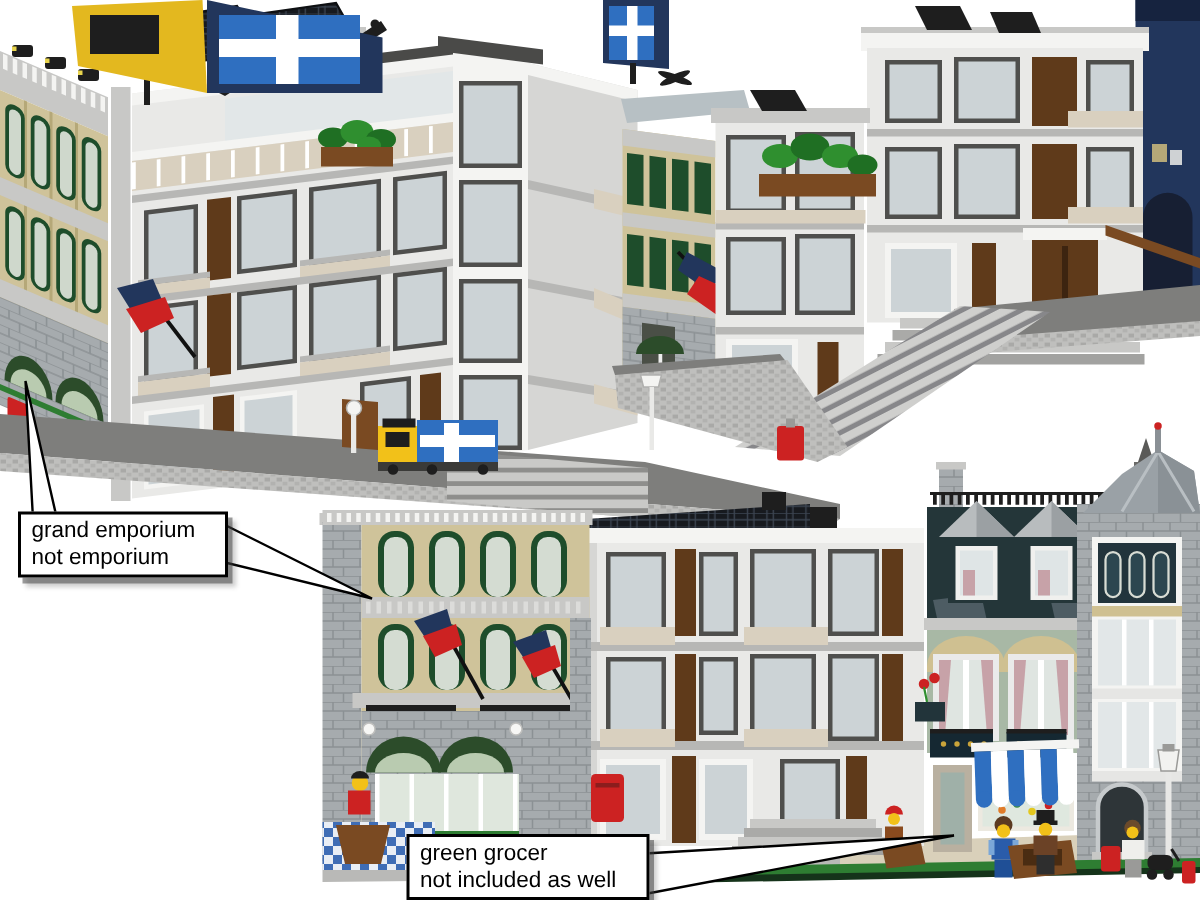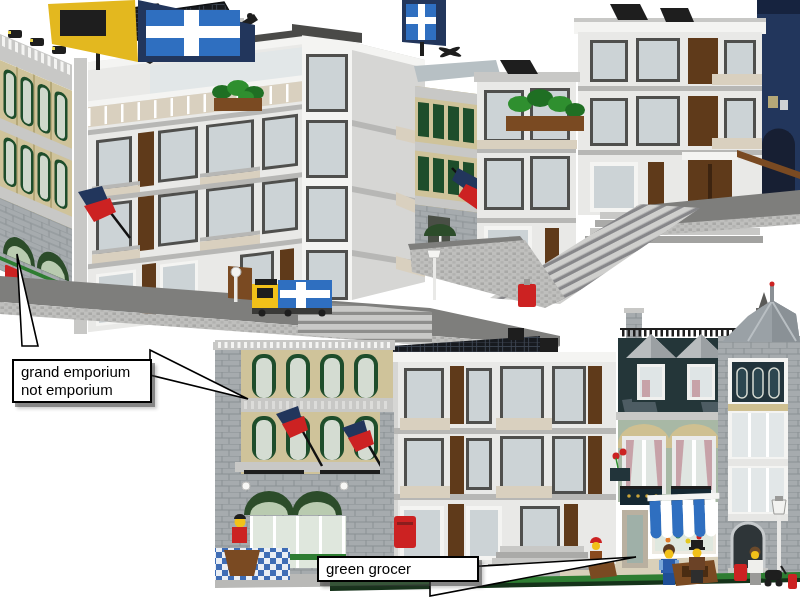--- a/index.html
+++ b/index.html
@@ -3,22 +3,22 @@
 <meta charset="utf-8">
 <style>
   html,body{margin:0;padding:0;background:#fff;}
   .canvas{position:relative;width:800px;height:600px;background:var(--background,#ffffff);overflow:hidden;font-family:"Liberation Sans",sans-serif;}
   .scene{position:absolute;left:0;top:0;width:800px;height:600px;}
   .callout{position:absolute;box-sizing:border-box;background:var(--callout-fill,#fff);
     border:2px solid var(--callout-border,#000);
     box-shadow:3px 4px 0 rgba(60,60,60,.5),5px 6px 3px rgba(60,60,60,.25);
     font-size:15px;line-height:18px;color:var(--callout-text,#000);
     padding:2px 6px 2px 7px;white-space:nowrap;z-index:5;}
-  #callout-1{left:12px;top:341px;width:140px;margin-top:18px;}
-  #callout-2{left:271px;top:556px;width:162px;margin-left:46px;}
+  #callout-1{left:12px;top:341px;width:140px;}
+  #callout-2{left:271px;top:556px;width:162px;}
   
   .cW{fill:#e9e9e7}.cW2{fill:#f4f4f2}.cSh{fill:#d6d6d4}.cGl{fill:#ccd3d6}.cGl2{fill:#e2e7e8}
   .cFr{fill:#4f4f4d}.cSl{fill:#b7b7b5}.cDk{fill:#4a4a48}
   .cBr{fill:var(--door-brown,#5f3a1a)}.cBr2{fill:#7a4a22}
   .cTan{fill:var(--emporium-tan,#cfc39a)}.cTan2{fill:#b5a878}
   .cRl{fill:var(--rail-tan,#d9d0bf)}
   .cGy{fill:#9a9a98}.cGy2{fill:#c8c8c6}.cRd{fill:#7e7e7c}.cBk{fill:#1e1e1e}
   .cGr{fill:var(--emporium-window-green,#1e4d2b)}
   .cDG{fill:var(--awning-dark-green,#2c4c2a)}.cSg{fill:#b9cbb0}
   .cSlate{fill:var(--grocer-roof-slate,#243639)}
@@ -660,14 +660,15 @@
   <polygon points="430,569 636,557 430,596" fill="#fff" stroke="#000" stroke-width="1.6"></polygon>
 </g>
 </svg>
 
 <div class="callout" id="callout-1">
   <div>grand emporium</div>
   <div>not emporium</div>
 </div>
 <div class="callout" id="callout-2">
   <div>green grocer</div>
+  <div>not included as well</div>
 </div>
 </div>
 
 </body></html>

